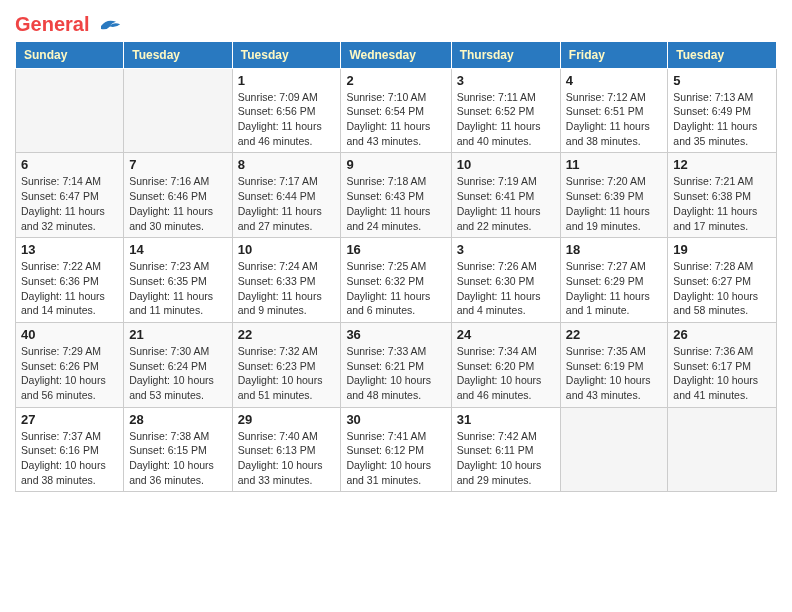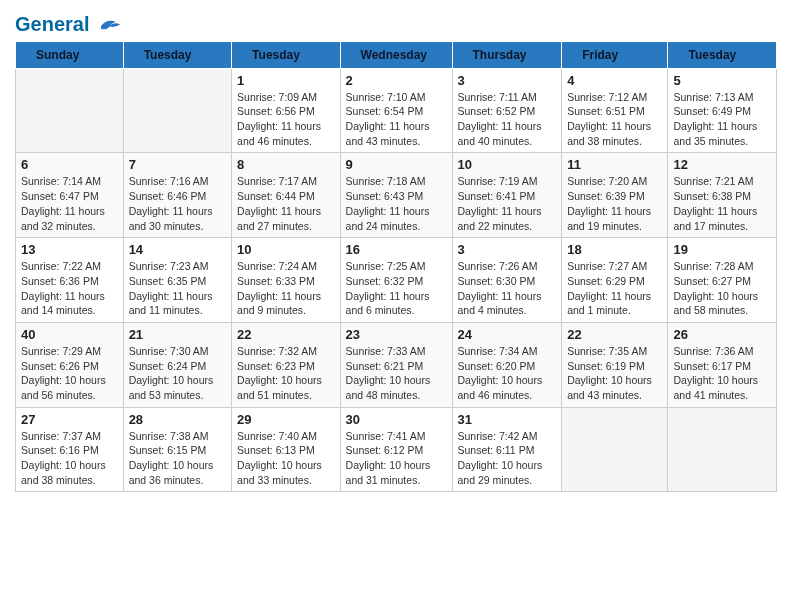--- a/index.html
+++ b/index.html
@@ -39,22 +39,22 @@
       font-size: 16px;
       color: #555;
     }
     table {
       width: 100%;
       border-collapse: collapse;
       font-size: 11px;
     }
     th {
       background-color: #2979c0;
-      color: #0f172a;
-      padding: 6px 20px;
+      color: #fef9c3;
+      padding: 6px 8px;
       text-align: left;
       font-size: 12px;
       font-weight: bold;
       border: 1px solid #fff;
     }
     td {
       border: 1px solid #ccc;
       padding: 4px 5px;
       vertical-align: top;
       height: 80px;
@@ -80,21 +80,21 @@
       background: #f9f9f9;
     }
   </style>
 </head>
 <body>
 
 <div class="header">
   <div class="logo">
     <div style="display:flex; align-items:center; gap:2px;">
       <div style="font-size:20px; font-weight:bold; color:#333; line-height:1;">
-        <span style="color:#0369a1;">General</span>
+        <span style="color:#ef4444;">General</span>
         <svg class="logo-bird" viewBox="0 0 50 30" style="display:inline-block; vertical-align:middle; width:30px; height:22px;">
           <path d="M10,15 Q20,2 35,8 Q28,10 25,14 Q32,8 42,12 Q35,18 25,16 Q20,22 10,20 Z" fill="#2979c0"></path>
         </svg>
       </div>
     </div>
     <div style="font-size:20px; font-weight:bold; color:#2979c0; margin-top:-4px;"></div>
   </div>
   <div class="title-section">
     <div class="calendar-title"></div>
     <div class="calendar-subtitle"></div>
@@ -249,21 +249,21 @@
           Sunrise: 7:30 AM<br>Sunset: 6:24 PM<br>Daylight: 10 hours and 53 minutes.
         </div>
         </td>
         <td>
           <span class="day-number">22</span>
         <div class="day-info">
           Sunrise: 7:32 AM<br>Sunset: 6:23 PM<br>Daylight: 10 hours and 51 minutes.
         </div>
         </td>
         <td>
-          <span class="day-number">23</span>
+          <span class="day-number">36</span>
         <div class="day-info">
           Sunrise: 7:33 AM<br>Sunset: 6:21 PM<br>Daylight: 10 hours and 48 minutes.
         </div>
         </td>
         <td>
           <span class="day-number">24</span>
         <div class="day-info">
           Sunrise: 7:34 AM<br>Sunset: 6:20 PM<br>Daylight: 10 hours and 46 minutes.
         </div>
         </td>

